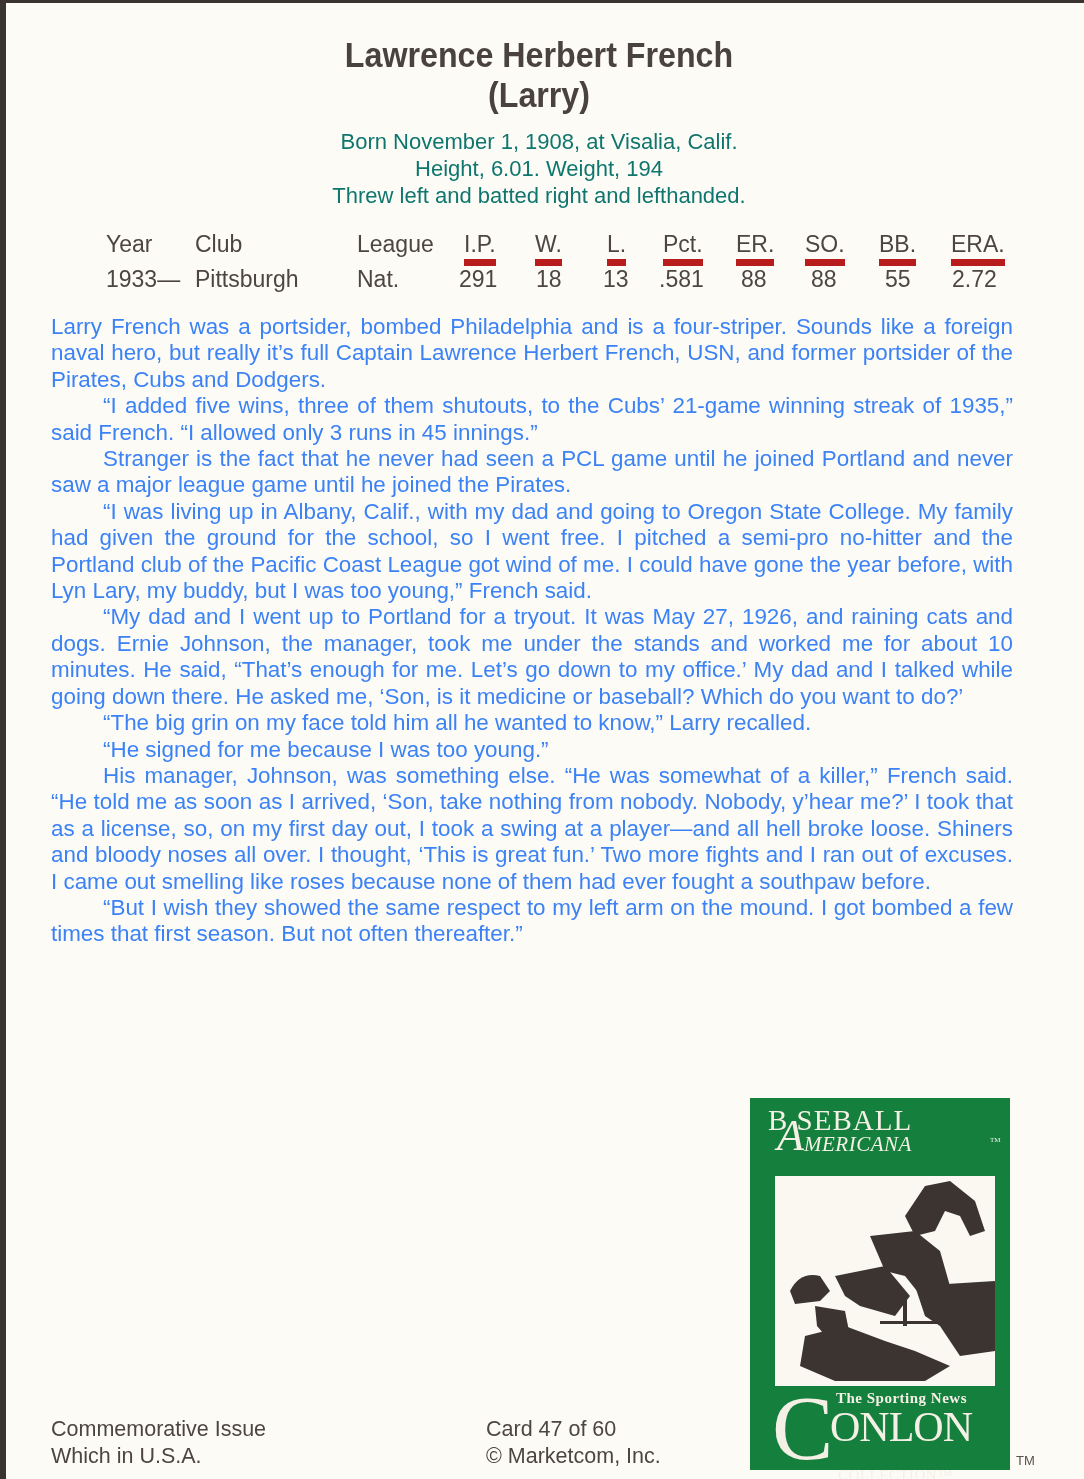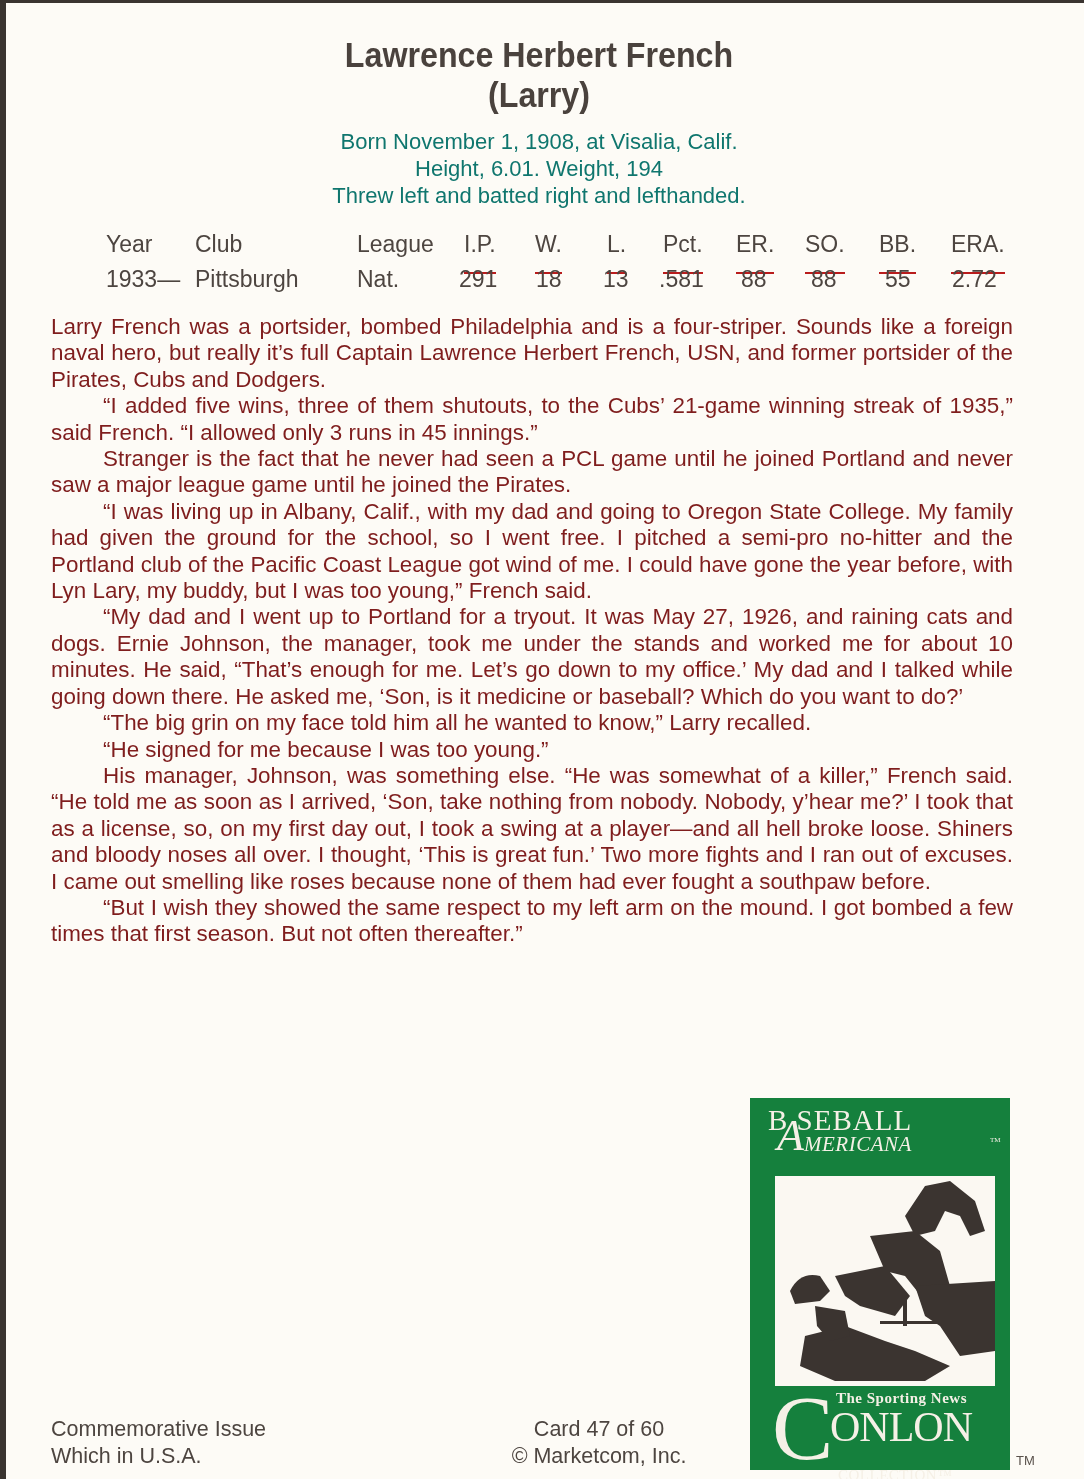--- a/index.html
+++ b/index.html
@@ -57,46 +57,46 @@
     .stats .row {
       position: relative;
       height: 35px;
     }
     .stats .cell {
       position: absolute;
       top: 0;
       white-space: nowrap;
     }
     .stats .hdr.ul {
-      border-bottom: 2px solid #b91c1c;
-      padding-bottom: 14px;
+      border-bottom: 7px solid #b91c1c;
+      padding-bottom: 1px;
     }
     .body-text {
       position: absolute;
       left: 45px;
       top: 311px;
       width: 962px;
       font-size: 22.4px;
       line-height: 26.4px;
-      color: #7f1d1d;
+      color: #3b82f6;
       text-align: justify;
     }
     .body-text p {
       margin: 0;
       text-indent: 0;
     }
     .body-text p.indent { text-indent: 52px; }
     .footer {
       position: absolute;
       font-size: 21.5px;
       line-height: 27px;
       color: #4d4540;
     }
     .footer.left { left: 45px; top: 1413px; }
-    .footer.right { left: 480px; top: 1413px; width: 226px; text-align: center; }
+    .footer.right { left: 480px; top: 1413px; width: 226px; text-align: left; }
     .footer .line { display: block; }
     .logo {
       position: absolute;
       left: 744px;
       top: 1095px;
       width: 260px;
       height: 372px;
       background: #15803d;
     }
     .logo .brand-top {

